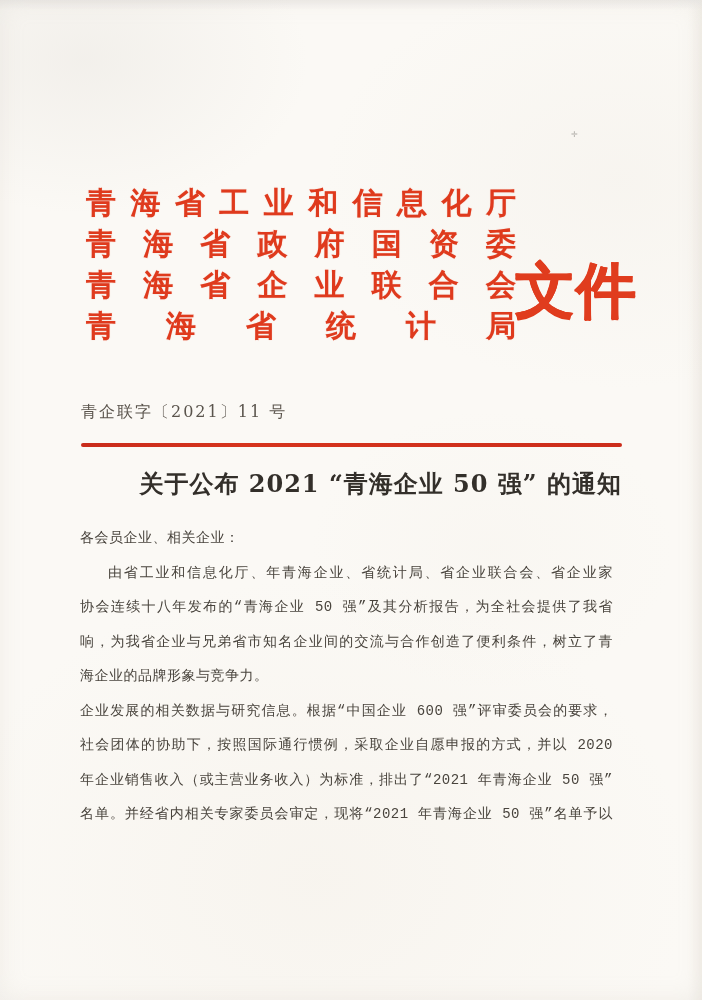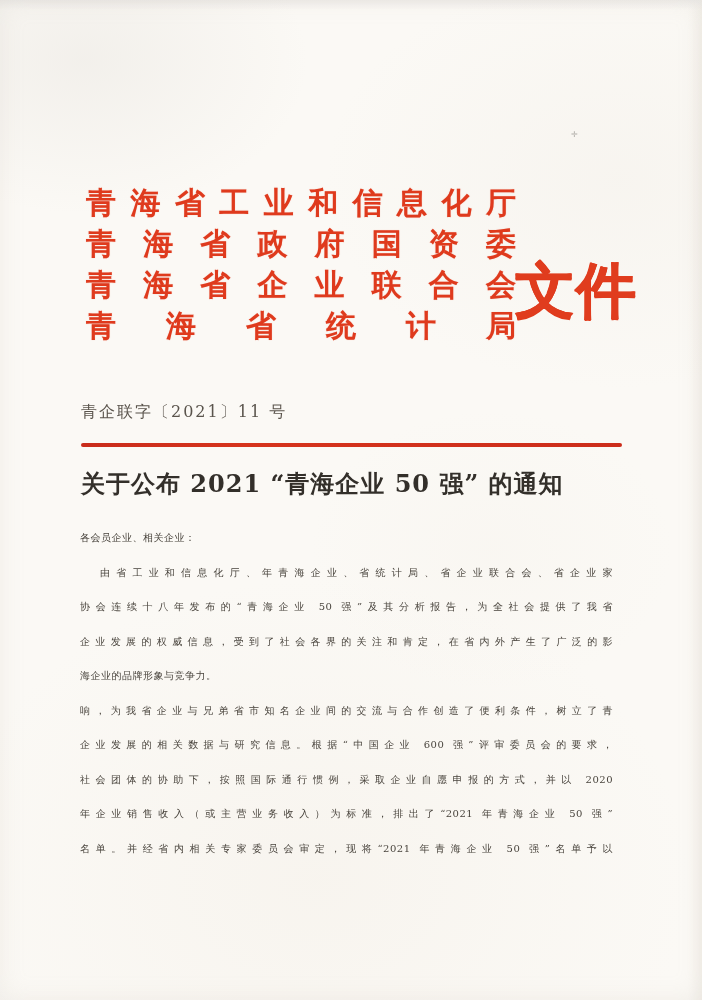--- a/index.html
+++ b/index.html
@@ -45,29 +45,30 @@
     text-align:left;font-size:16px;line-height:22px;
     color:#5a544c;letter-spacing:2px;
   }
   .red-rule{
     position:absolute;left:81px;top:443px;width:541px;height:4px;
     background:linear-gradient(to right,#c92c1c,#d6341d 30%,#cc2d1b);
     border-radius:2px;
   }
   .title{
     position:absolute;left:81px;top:468px;width:541px;margin:0;
-    text-align:left;font-size:24px;line-height:32px;
+    text-align:right;font-size:24px;line-height:32px;
     font-weight:bold;color:#332f2a;letter-spacing:1px;
   }
 
   
   .body-text{
     position:absolute;left:80px;top:521px;width:533px;
-    font-size:10px;color:#49443d;
+    font-size:14px;color:#49443d;
     letter-spacing:.5px;
+    font-family:Liberation Mono, monospace;
   }
   .bline{height:34.5px;line-height:34.5px;white-space:nowrap;overflow:visible;}
   .j{text-align:justify;text-align-last:justify;white-space:normal;}
   .indent{text-indent:2em;}
 
   
   .speck{
     position:absolute;left:571px;top:132px;width:5px;height:5px;
     color:#8d8a85;font-size:8px;line-height:5px;opacity:.65;
   }
@@ -89,23 +90,22 @@
   <div class="doc-number">青企联字〔2021〕11 号</div>
 
   <div class="red-rule"></div>
 
   <h1 class="title">关于公布 2021 “青海企业 50 强” 的通知</h1>
 
   <div class="body-text">
     <div class="bline">各会员企业、相关企业：</div>
     <div class="bline j indent">由省工业和信息化厅、年青海企业、省统计局、省企业联合会、省企业家</div>
     <div class="bline j">协会连续十八年发布的“青海企业 50 强”及其分析报告，为全社会提供了我省</div>
-    <div class="bline j">企业发展的权威信息，受到了社会各界的关注和肯定，在省内外产生了广泛的影</div>
+    <div class="bline j">响，为我省企业与兄弟省市知名企业间的交流与合作创造了便利条件，树立了青</div>
     <div class="bline">海企业的品牌形象与竞争力。</div>
-    <div class="bline j">响，为我省企业与兄弟省市知名企业间的交流与合作创造了便利条件，树立了青</div>
     <div class="bline j">企业发展的相关数据与研究信息。根据“中国企业 600 强”评审委员会的要求，</div>
     <div class="bline j">社会团体的协助下，按照国际通行惯例，采取企业自愿申报的方式，并以 2020</div>
     <div class="bline j">年企业销售收入（或主营业务收入）为标准，排出了“2021 年青海企业 50 强”</div>
     <div class="bline j">名单。并经省内相关专家委员会审定，现将“2021 年青海企业 50 强”名单予以</div>
   </div>
 
   <div class="speck">✛</div>
 
 </div>
 

